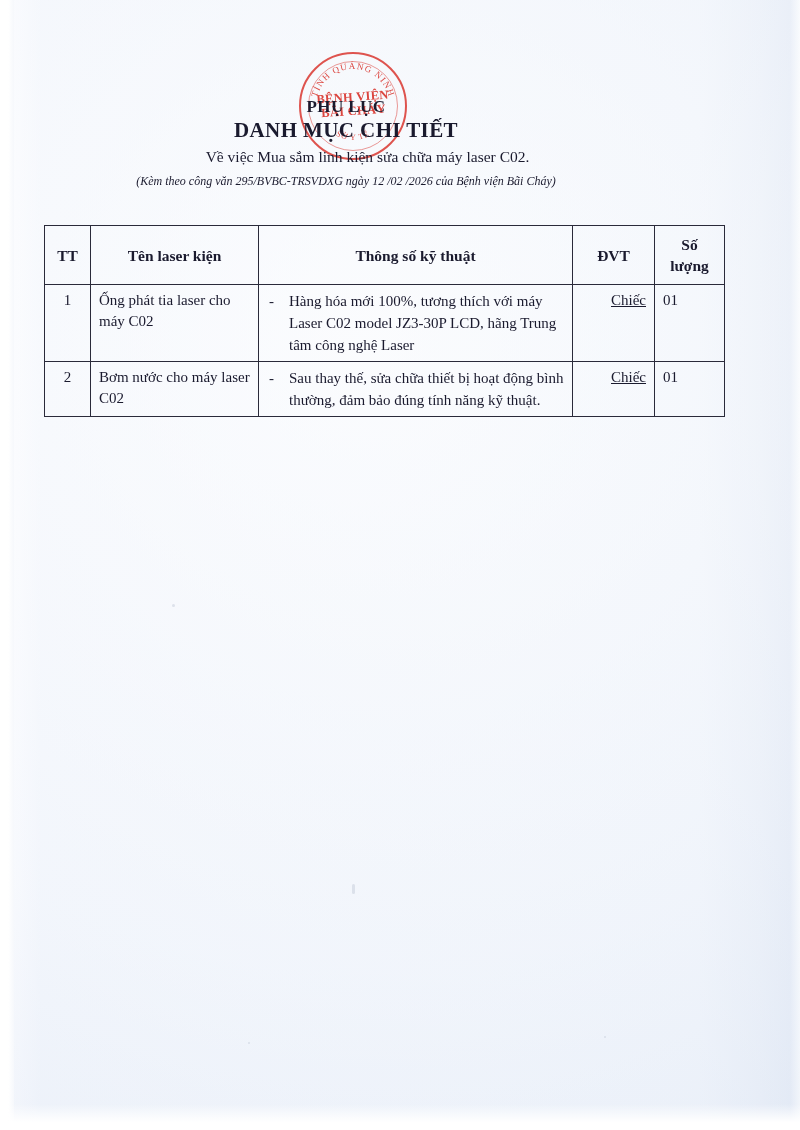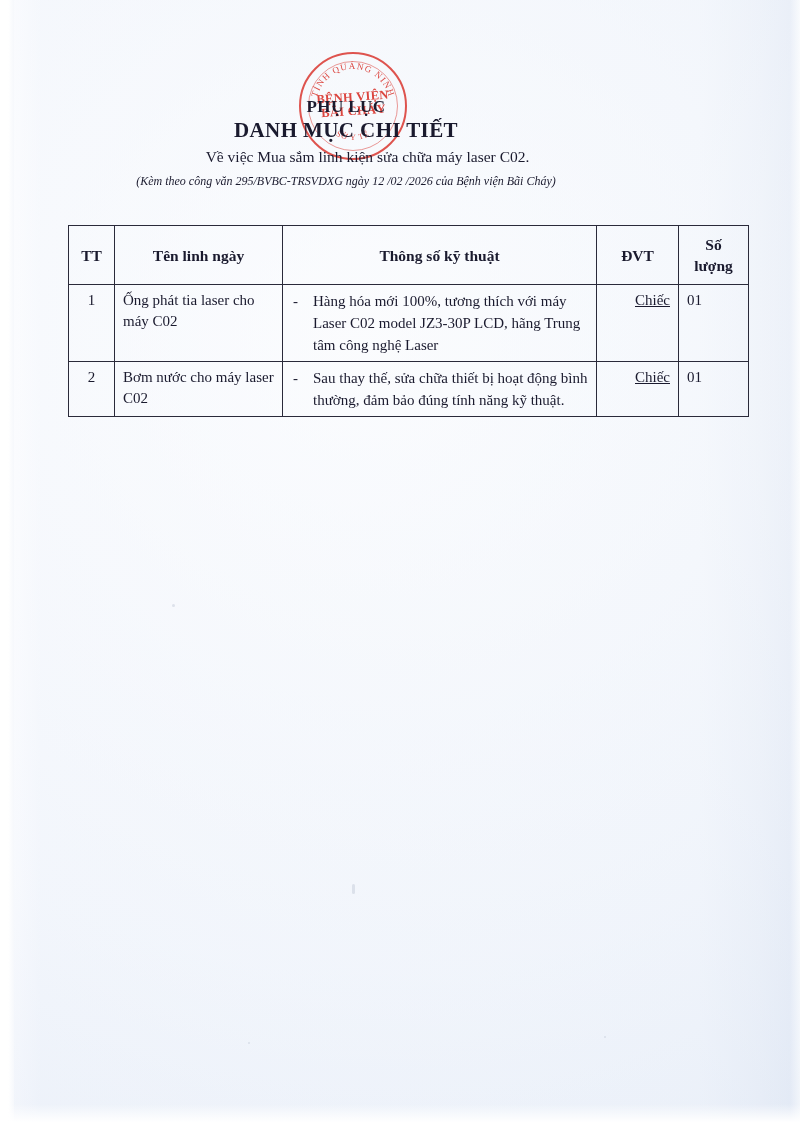--- a/index.html
+++ b/index.html
@@ -118,21 +118,21 @@
     line-height: 14px;
     letter-spacing: .3px;
     opacity: .92;
     transform: rotate(-4deg);
   }
 
   
   .tbl-wrap {
     position: absolute;
     top: 225px;
-    left: 68px;
+    left: 44px;
     width: 680px;
   }
   table.detail {
     border-collapse: collapse;
     width: 680px;
     table-layout: fixed;
   }
   table.detail th,
   table.detail td {
     border: 1px solid #2a2a3a;
@@ -220,21 +220,21 @@
       <colgroup>
         <col class="c-tt">
           <col class="c-name">
           <col class="c-spec">
           <col class="c-unit">
           <col class="c-qty">
       </colgroup>
       <thead>
         <tr>
           <th>TT</th>
-          <th>Tên linh ngày</th>
+          <th>Tên laser kiện</th>
           <th>Thông số kỹ thuật</th>
           <th>ĐVT</th>
           <th class="hdr-2line">
             <div>Số</div>
             <div>lượng</div>
           </th>
         </tr>
       </thead>
       <tbody>
         <tr>

